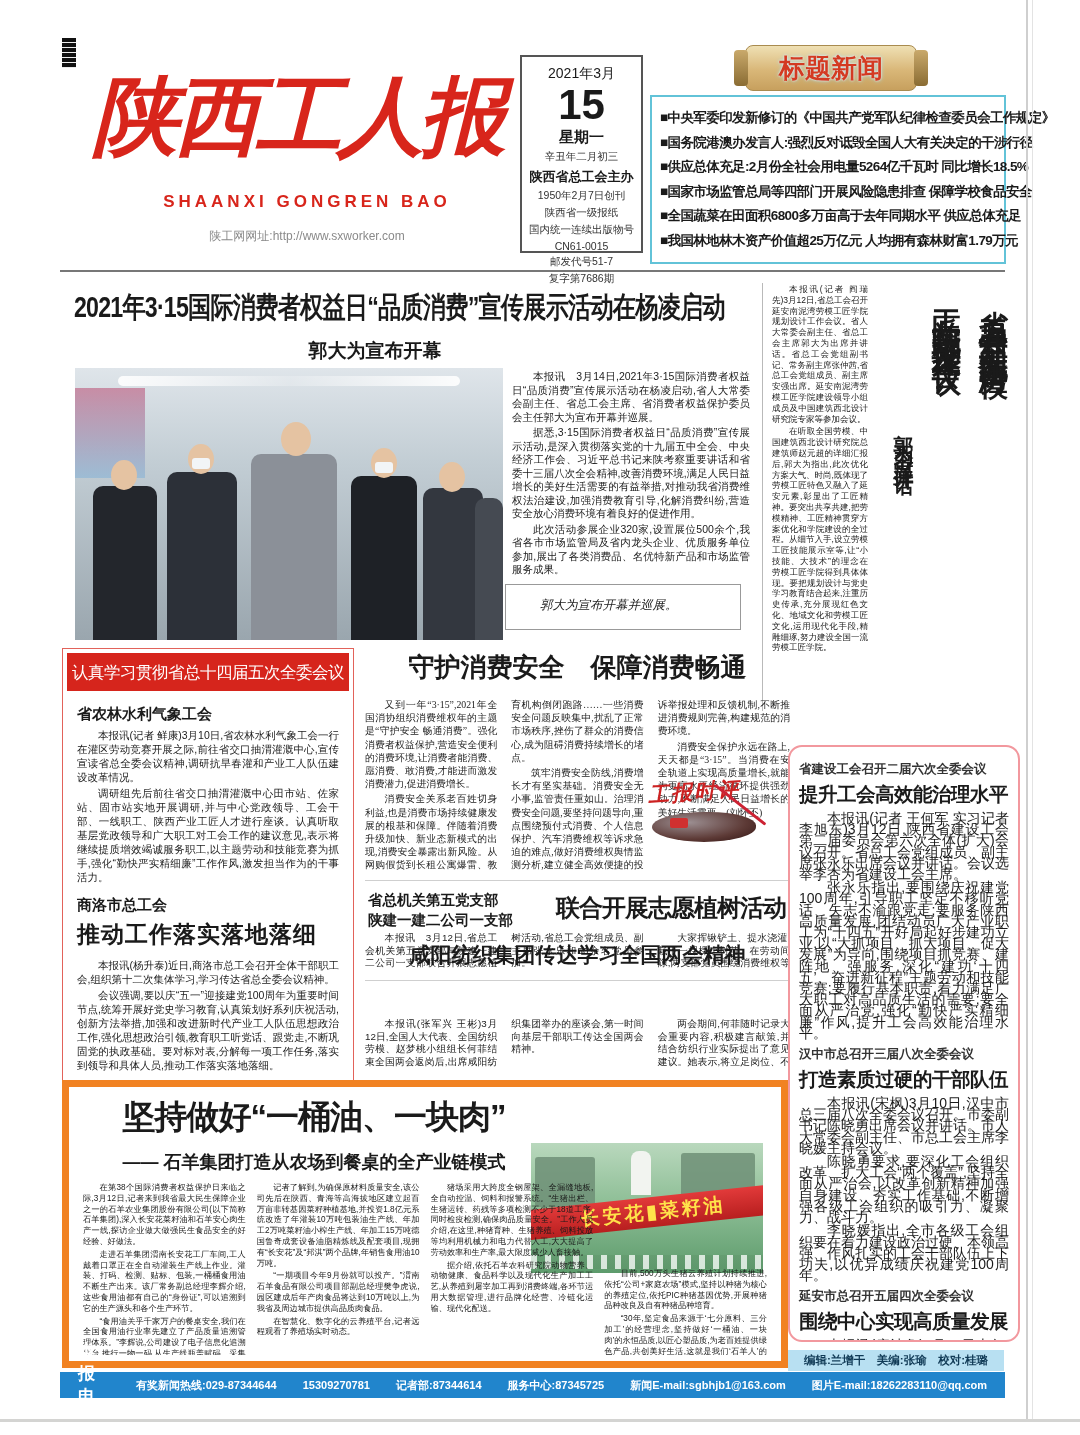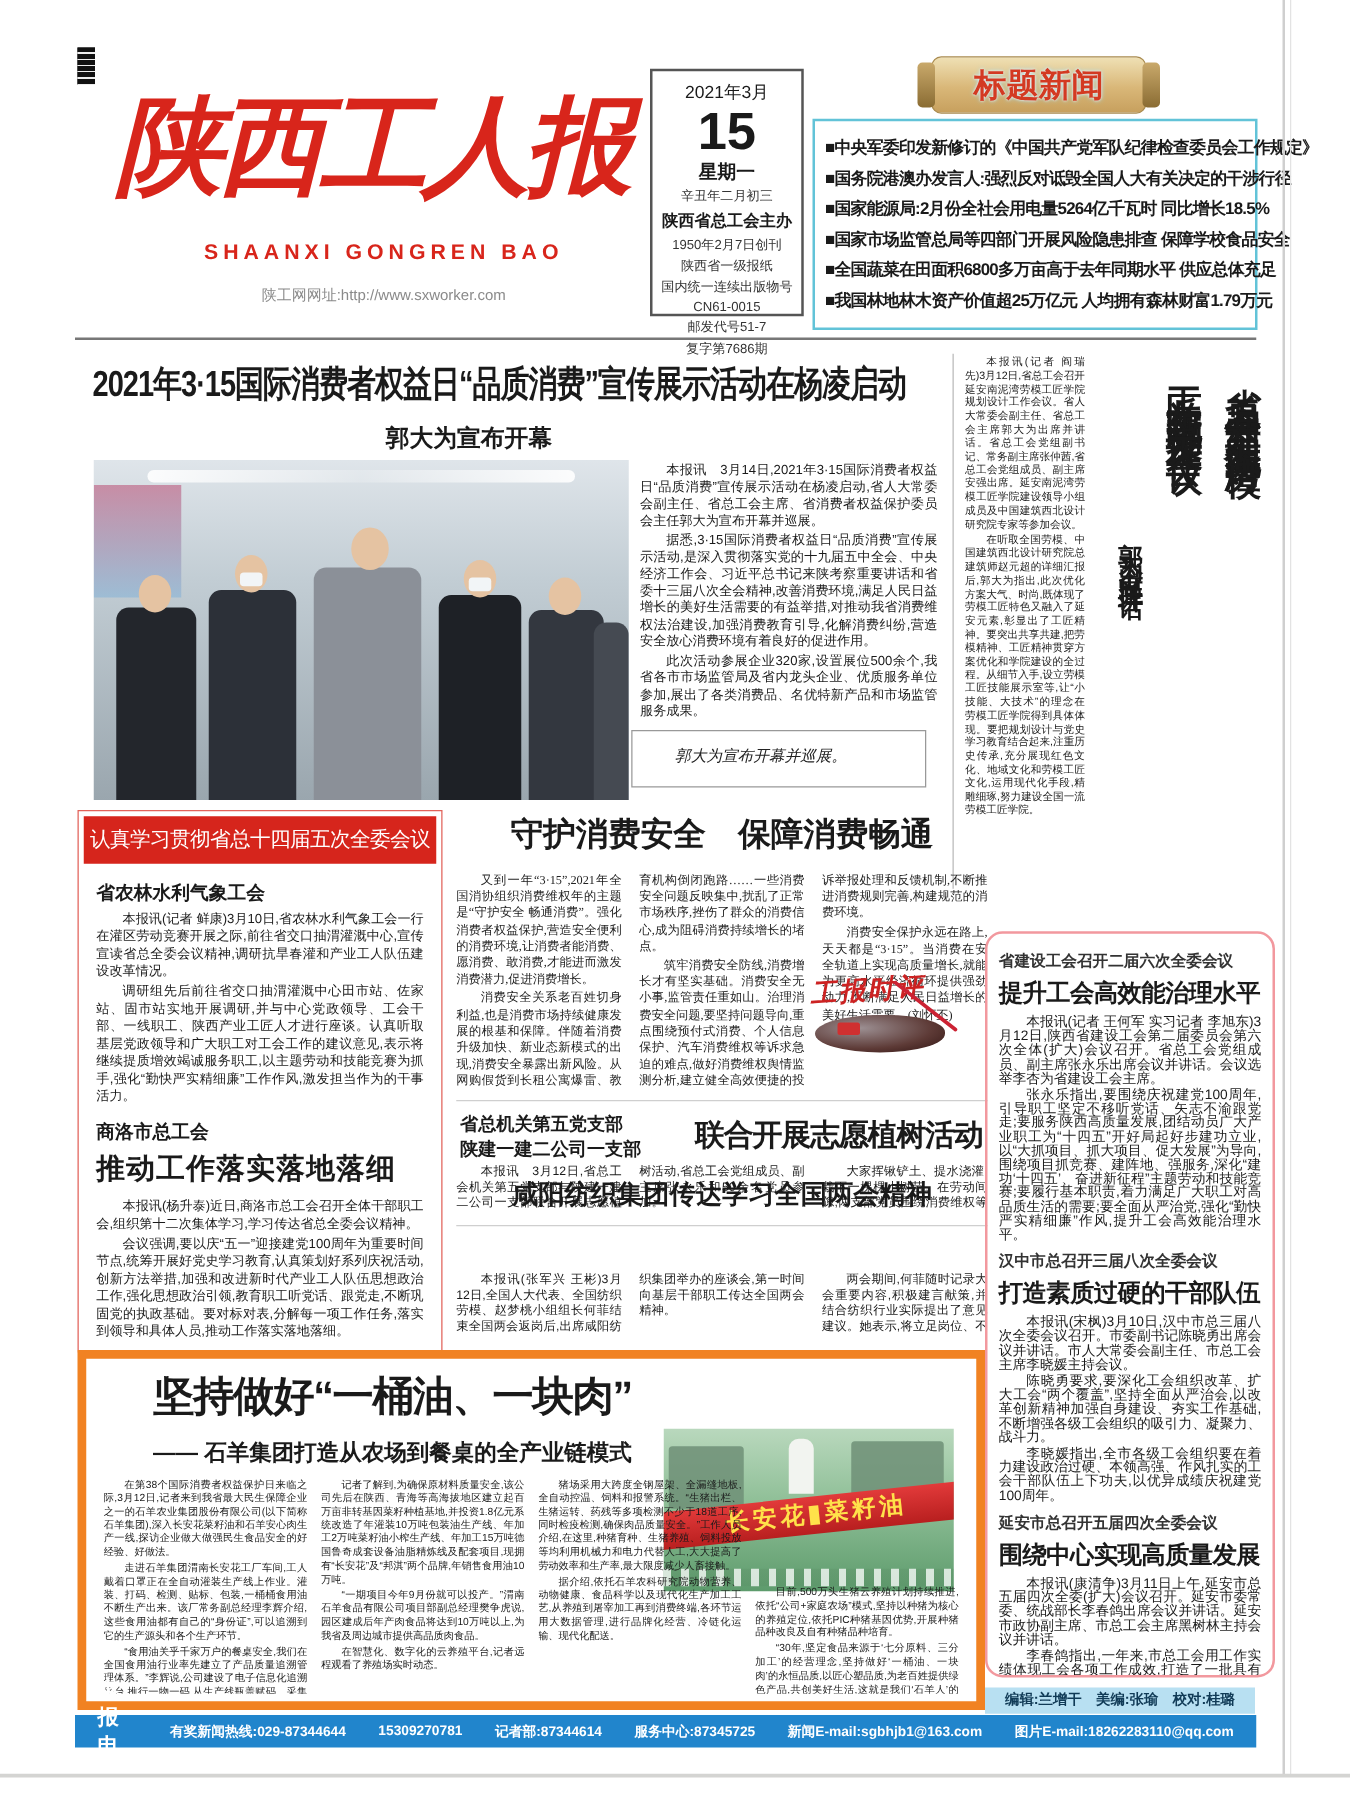--- a/index.html
+++ b/index.html
@@ -95,21 +95,21 @@
     column-fill:auto;overflow:hidden;font-size:9.8px;line-height:12.6px;}
   
   .xy-hl{left:365px;top:941px;width:425px;text-align:center;font-size:21px;font-weight:900;}
   .xy-body{left:365px;top:1018px;width:425px;height:58px;column-count:3;column-gap:14px;
     column-fill:auto;overflow:hidden;font-size:9.8px;line-height:12.6px;}
   
   .sidebar{left:788px;top:745px;width:232px;height:597px;border:2px solid #f2989e;
     border-radius:14px;box-sizing:border-box;padding:10px 9px;overflow:hidden;}
   .sb-kicker{font-size:12.5px;font-weight:bold;color:#333;margin:4px 0 3px 0;}
   .sb-hl{font-size:19.5px;font-weight:900;margin-bottom:5px;letter-spacing:-0.5px;}
-  .sb-body{font-size:11px;line-height:11.2px;margin-bottom:7px;}
+  .sb-body{font-size:14px;line-height:11.2px;margin-bottom:7px;}
   .staffbar{left:788px;top:1350px;width:216px;height:21px;background:#b8e0f2;
     text-align:center;font-size:11.5px;font-weight:bold;line-height:21px;color:#103a56;}
   
   .feature{left:62px;top:1080px;width:726px;height:288px;border:7px solid #f18222;
     box-sizing:border-box;background:#fff;}
   .feat-head{position:absolute;left:20px;top:8px;width:450px;text-align:center;}
   .feat-hl{font-size:33px;font-weight:900;letter-spacing:-1px;}
   .feat-sub{font-size:18px;font-weight:bold;margin-top:10px;}
   .feat-photo{position:absolute;right:18px;top:56px;width:232px;height:130px;overflow:hidden;
     background:linear-gradient(180deg,#b9d8bd 0%,#8fbf97 45%,#5d9b6c 100%);}
@@ -158,21 +158,21 @@
     <div class="small">CN61-0015</div>
     <div class="small">邮发代号51-7</div>
     <div class="small">复字第7686期</div>
   </div>
 
   <div class="abs hnbanner">标题新闻</div>
   <div class="abs hnbox">
     <div class="hnlist">
         <p class="">■中央军委印发新修订的《中国共产党军队纪律检查委员会工作规定》</p>
         <p class="">■国务院港澳办发言人:强烈反对诋毁全国人大有关决定的干涉行径</p>
-        <p class="">■国家能源局:2月份全社会用电量5264亿千瓦时 同比增长18.5%</p>
+        <p class="">■供应总体充足:2月份全社会用电量5264亿千瓦时 同比增长18.5%</p>
         <p class="">■国家市场监管总局等四部门开展风险隐患排查 保障学校食品安全</p>
         <p class="">■全国蔬菜在田面积6800多万亩高于去年同期水平 供应总体充足</p>
         <p class="">■我国林地林木资产价值超25万亿元 人均拥有森林财富1.79万元</p>
       </div>
   </div>
   <div class="abs header-rule"></div>
 
   <div class="abs lead-hl">2021年3·15国际消费者权益日“品质消费”宣传展示活动在杨凌启动</div>
   <div class="abs lead-deck">郭大为宣布开幕</div>
 

